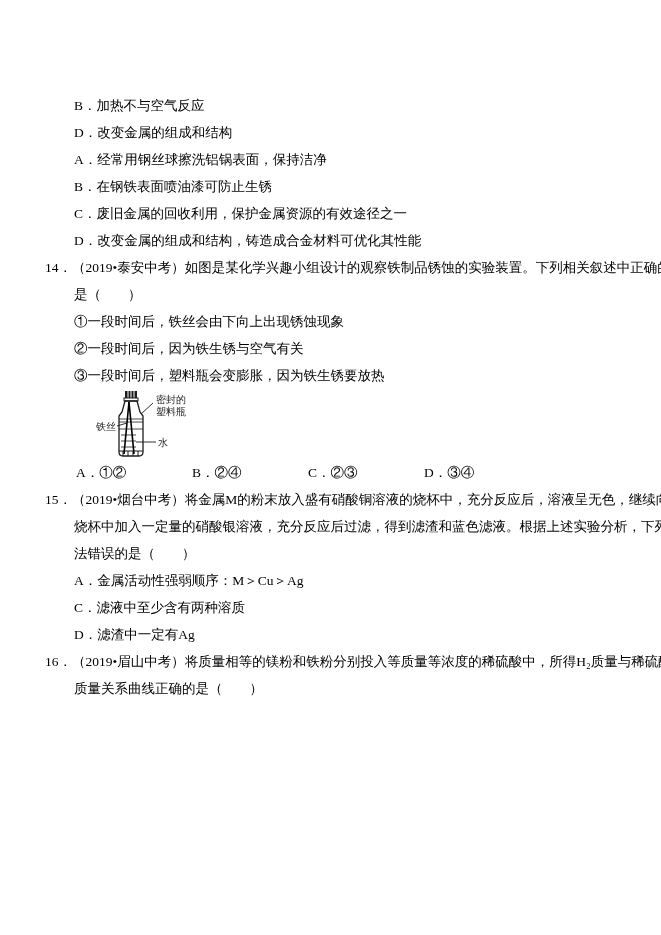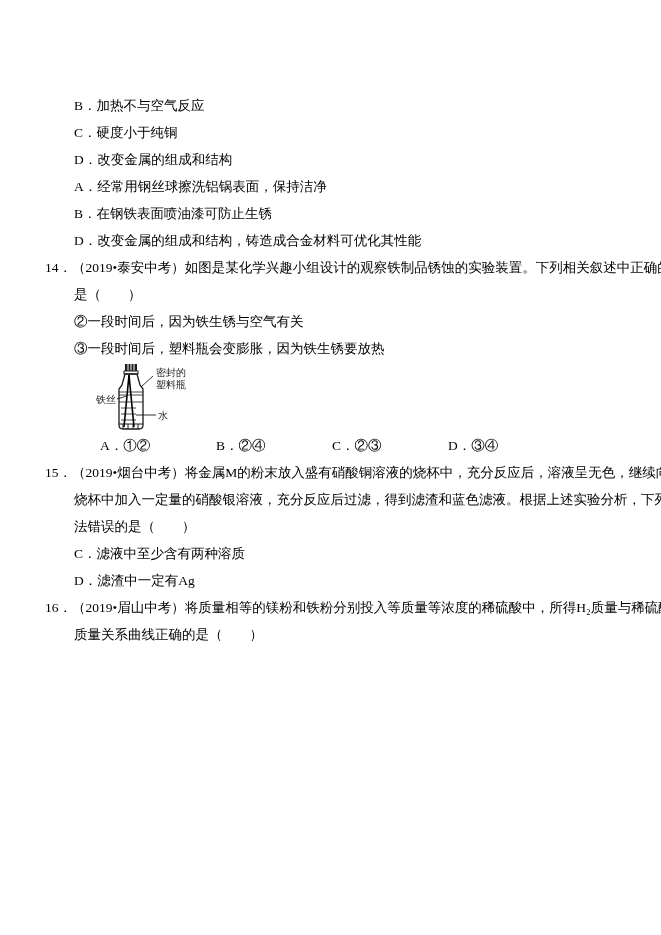--- a/index.html
+++ b/index.html
@@ -22,21 +22,21 @@
   .ln {
     line-height: 27px;
     font-size: 13.5px;
     white-space: nowrap;
     color: #000;
   }
   .q    { padding-left: 45px; }
   .opt,
   .cont,
   .stmt { padding-left: 74px; }
-  .answer-row { padding-left: 100px; line-height: 27px; font-size: 13.5px; text-decoration: underline; }
+  .answer-row { padding-left: 76px; line-height: 27px; font-size: 13.5px; text-decoration: underline; }
   .answer-row .ans {
     display: inline-block;
     width: 116px;
     white-space: nowrap;
   }
   .figure-wrap {
     height: 68px;
     padding-left: 84px;
     margin: 1px 0 1px 0;
   }
@@ -46,29 +46,30 @@
     font-size: 10px;
     fill: #1a1a1a;
   }
 </style>
 </head>
 <body>
 
 <div class="doc">
 
   <div class="ln opt">B．加热不与空气反应</div>
-  <div class="ln opt">C．硬度小于纯铜</div>
   <div class="ln opt">D．改变金属的组成和结构</div>
 
   <div class="ln opt">A．经常用钢丝球擦洗铝锅表面，保持洁净</div>
   <div class="ln opt">B．在钢铁表面喷油漆可防止生锈</div>
+  <div class="ln opt">C．废旧金属的回收利用，保护金属资源的有效途径之一</div>
   <div class="ln opt">D．改变金属的组成和结构，铸造成合金材料可优化其性能</div>
 
   <div class="ln q">14．（2019•泰安中考）如图是某化学兴趣小组设计的观察铁制品锈蚀的实验装置。下列相关叙述中正确的</div>
   <div class="ln cont">是（　　）</div>
+  <div class="ln stmt">①一段时间后，铁丝会由下向上出现锈蚀现象</div>
   <div class="ln stmt">②一段时间后，因为铁生锈与空气有关</div>
   <div class="ln stmt">③一段时间后，塑料瓶会变膨胀，因为铁生锈要放热</div>
 
   <div class="figure-wrap">
     <svg width="170" height="68" viewBox="0 0 170 68">
 
       <g>
         <rect x="41" y="1" width="12" height="7" fill="#1c1c1c"></rect>
         <line x1="44" y1="1" x2="44" y2="8" stroke="#ffffff" stroke-width="1"></line>
         <line x1="47" y1="1" x2="47" y2="8" stroke="#ffffff" stroke-width="1"></line>
@@ -115,19 +116,20 @@
     </svg>
   </div>
 
   <div class="answer-row">
     <span class="ans">A．①②</span><span class="ans">B．②④</span><span class="ans">C．②③</span><span class="ans">D．③④</span>
   </div>
 
   <div class="ln q">15．（2019•烟台中考）将金属M的粉末放入盛有硝酸铜溶液的烧杯中，充分反应后，溶液呈无色，继续向</div>
   <div class="ln cont">烧杯中加入一定量的硝酸银溶液，充分反应后过滤，得到滤渣和蓝色滤液。根据上述实验分析，下列说</div>
   <div class="ln cont">法错误的是（　　）</div>
+  <div class="ln opt">A．金属活动性强弱顺序：M＞Cu＞Ag</div>
   <div class="ln opt">C．滤液中至少含有两种溶质</div>
   <div class="ln opt">D．滤渣中一定有Ag</div>
 
   <div class="ln q">16．（2019•眉山中考）将质量相等的镁粉和铁粉分别投入等质量等浓度的稀硫酸中，所得H₂质量与稀硫酸</div>
   <div class="ln cont">质量关系曲线正确的是（　　）</div>
 
 </div>
 
 </body></html>

